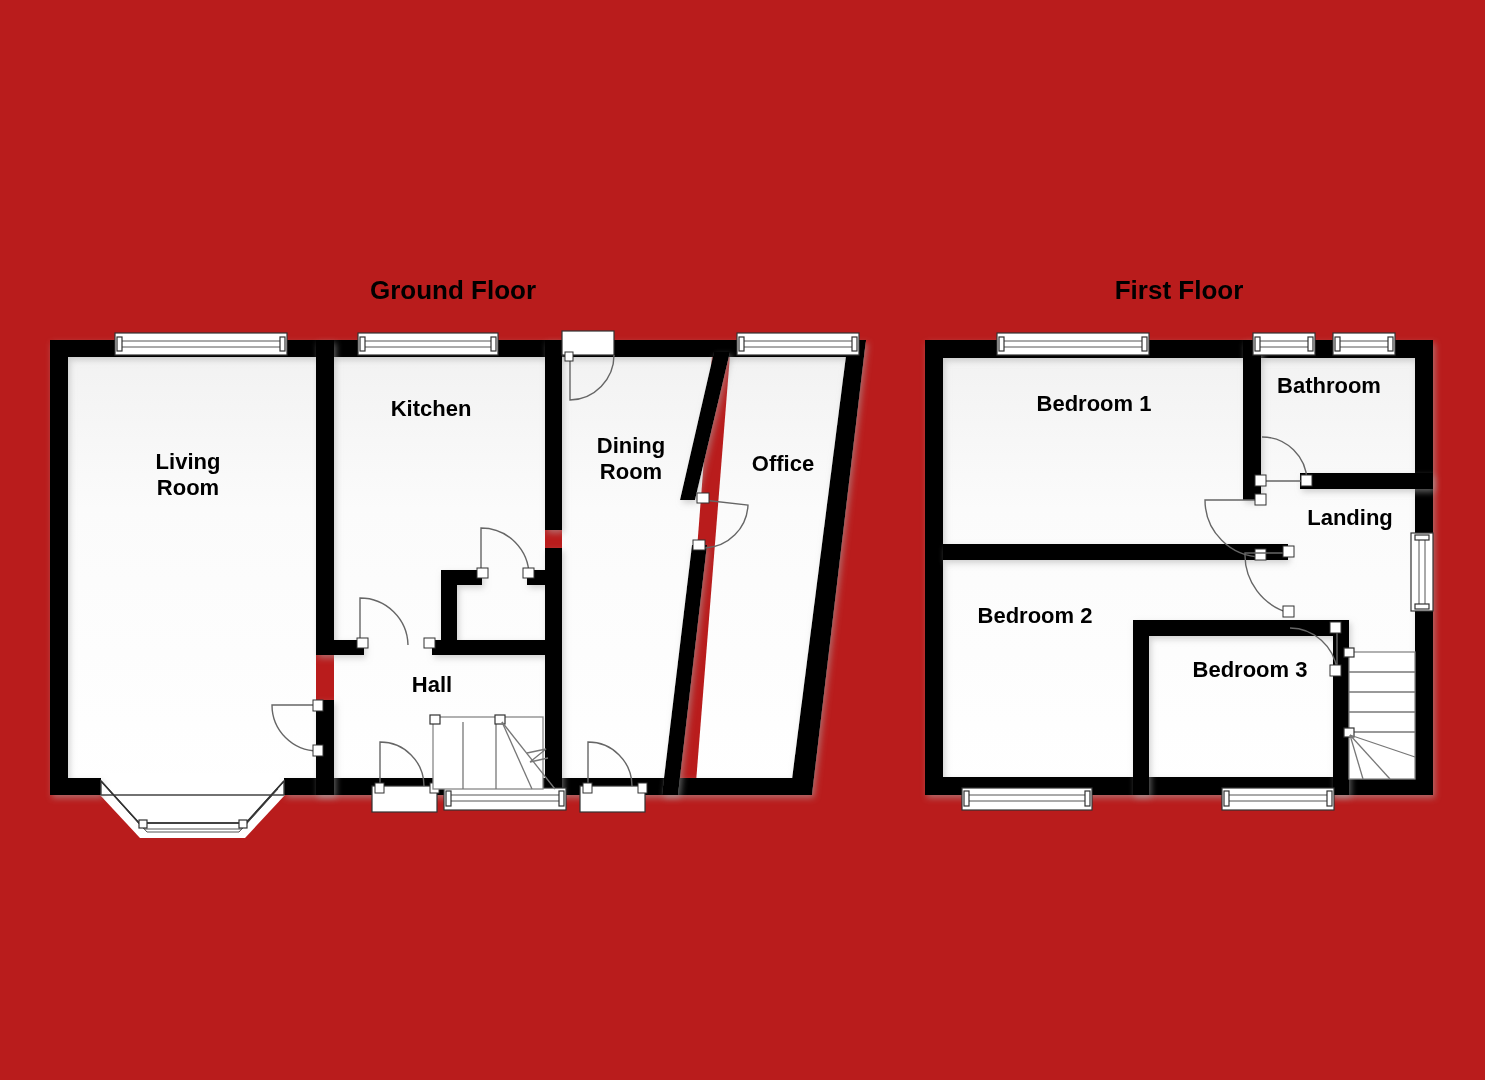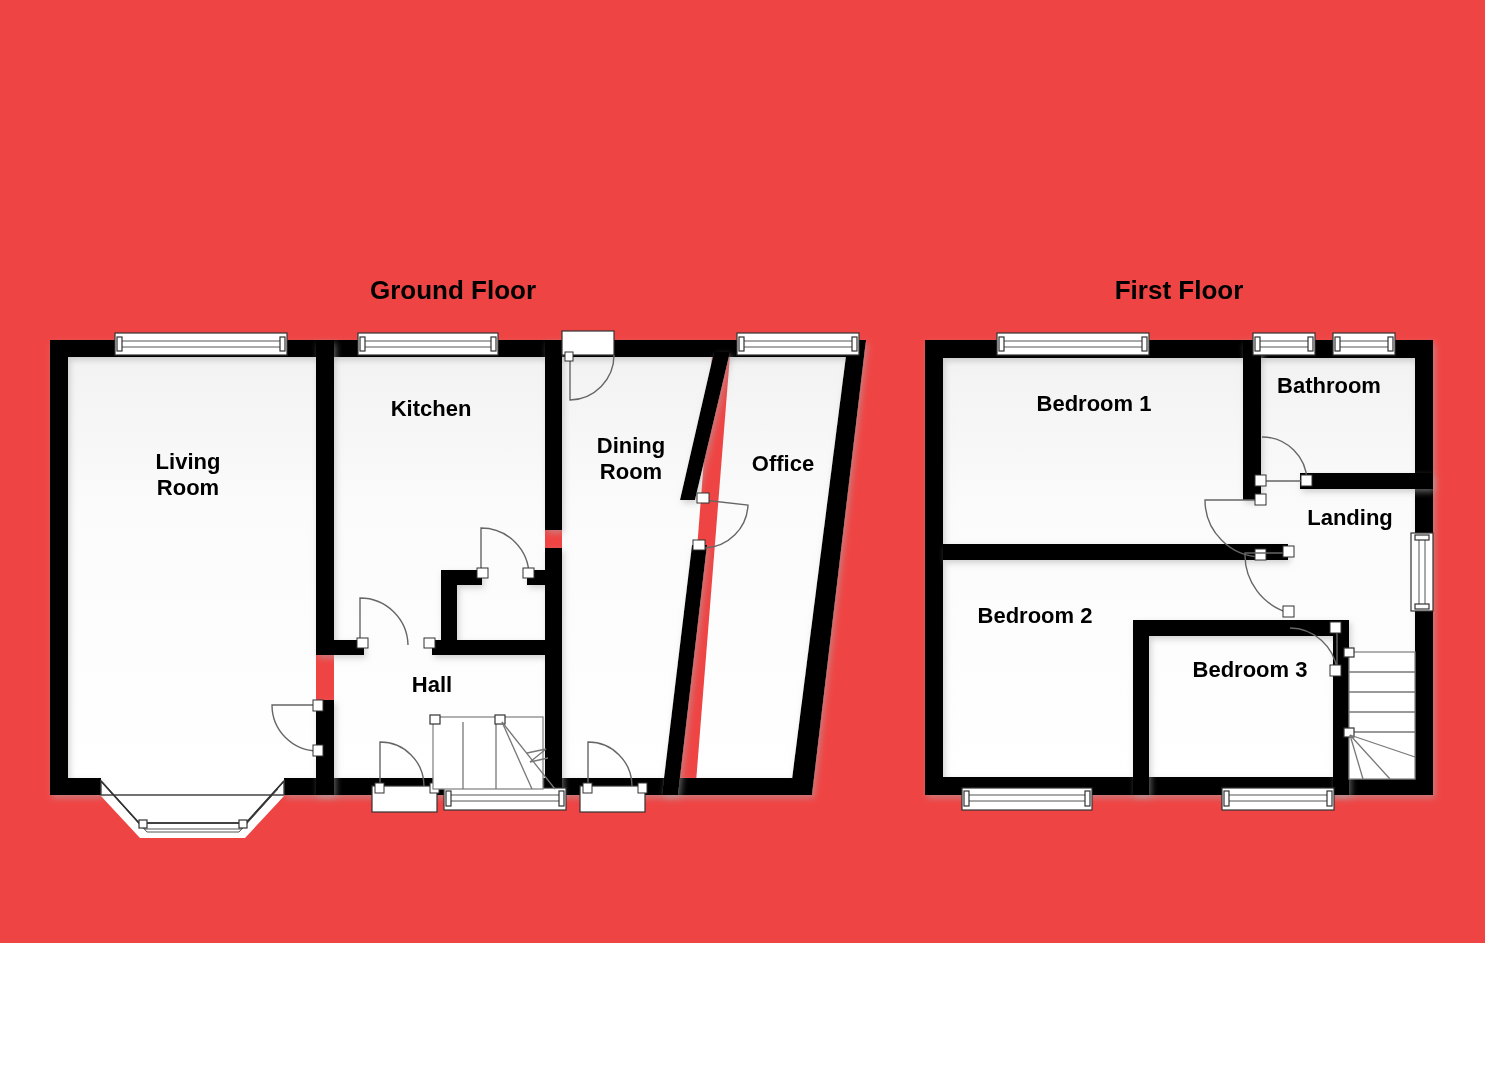--- a/index.html
+++ b/index.html
@@ -9,22 +9,22 @@
   }
   body {
     width: 1485px;
     height: 1080px;
     font-family: "Liberation Sans", sans-serif;
     overflow: hidden;
   }
   #plan-root {
     position: relative;
     width: 1485px;
-    height: 943px;
-    background: #ef4444;
+    height: 1080px;
+    background: #b91c1c;
   }
   svg.floorplan {
     position: absolute;
     left: 0;
     top: 0;
     width: 1485px;
     height: 1080px;
     display: block;
   }
   .floor-title {

